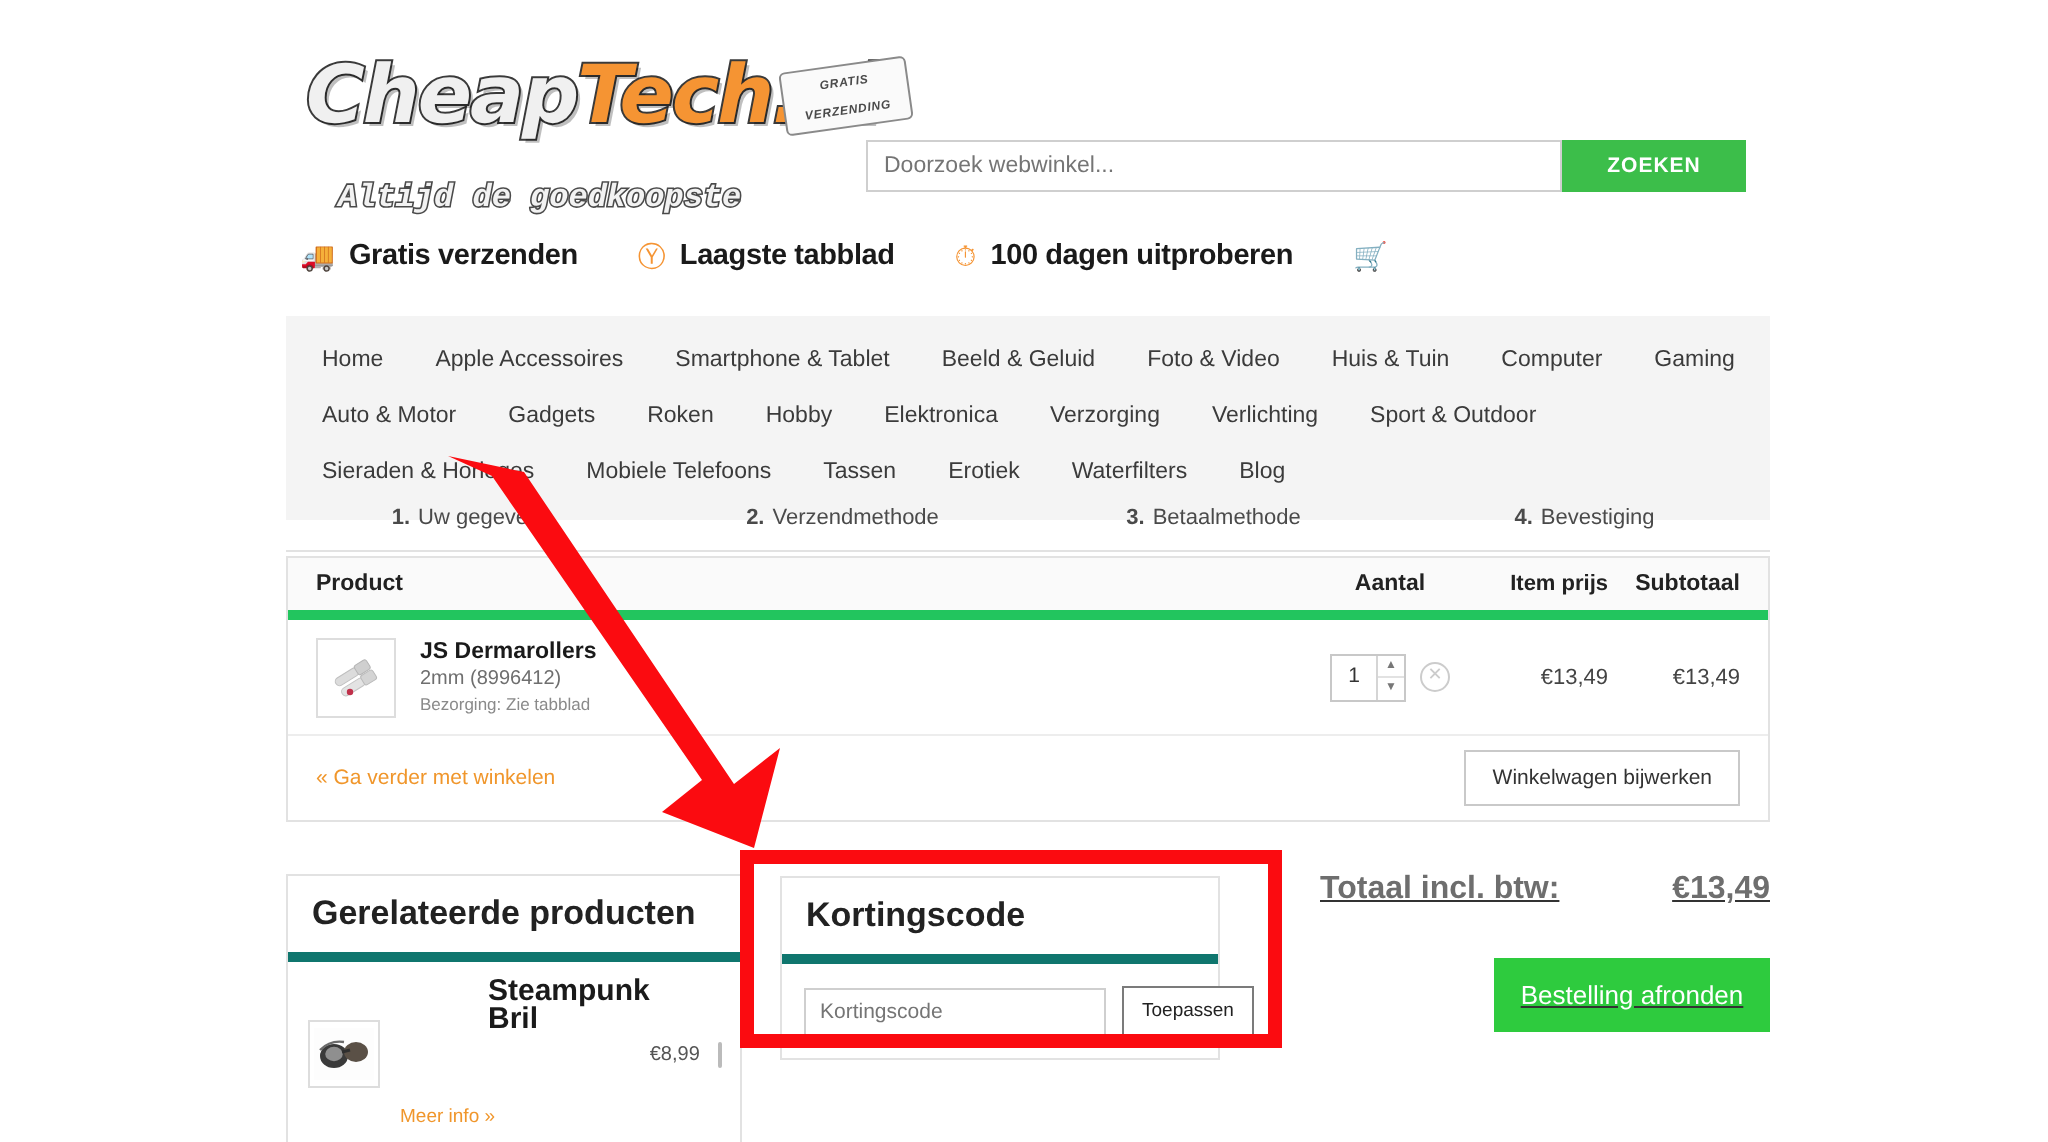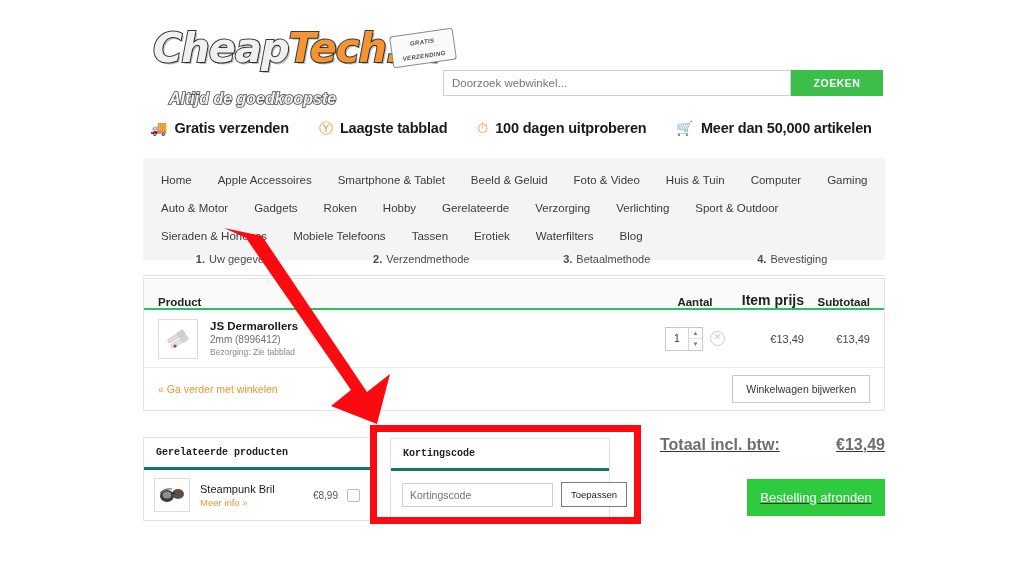--- a/index.html
+++ b/index.html
@@ -16,25 +16,25 @@
     font-size:40px;letter-spacing:-1px;line-height:1;white-space:nowrap;}
   .logo-cheap{color:#f0f0f0;-webkit-text-stroke:2px #3a3a3a;paint-order:stroke fill;
     text-shadow:2px 2px 0 rgba(0,0,0,.25);}
   .logo-tech{color:#f59433;-webkit-text-stroke:2px #3a3a3a;paint-order:stroke fill;
     text-shadow:2px 2px 0 rgba(0,0,0,.25);}
   .logo-tag{position:absolute;left:238px;top:4px;width:62px;height:30px;
     background:#fafafa;border:1.5px solid #8a8a8a;transform:rotate(-8deg);
     border-radius:3px;}
   .logo-tag span{display:block;font-size:6px;font-weight:bold;font-style:italic;
     color:#4a4a4a;text-align:center;line-height:9px;padding-top:5px;letter-spacing:.4px;}
-  .logo-sub{position:absolute;left:16px;top:62px;font-family:Liberation Sans, sans-serif;
+  .logo-sub{position:absolute;left:16px;top:62px;font-family:Liberation Mono, monospace;
     font-weight:bold;font-style:italic;font-size:16px;color:#f2f2f2;
     -webkit-text-stroke:1.6px #4a4a4a;paint-order:stroke fill;white-space:nowrap;}
 
-  .searchwrap{position:absolute;left:300px;top:50px;width:440px;height:26px;display:flex;}
+  .searchwrap{position:absolute;left:290px;top:50px;width:440px;height:26px;display:flex;}
   .searchbox{flex:1;height:26px;border:1px solid #cfcfcf;box-sizing:border-box;
     font-size:11.5px;color:#888;padding:0 8px;outline:none;background:#fff;
     font-family:"Liberation Sans",sans-serif;}
   .searchbtn{width:92px;height:26px;background:#3cbe4a;color:#fff;border:none;
     font-size:10.5px;font-weight:bold;letter-spacing:.5px;cursor:pointer;
     font-family:"Liberation Sans",sans-serif;}
 
   
   .usps{position:absolute;left:150px;top:116px;width:740px;height:24px;
     display:flex;align-items:center;gap:0px;}
@@ -51,25 +51,25 @@
 
   
   .steps{position:absolute;left:143px;top:243px;width:742px;height:32px;
     border-bottom:1px solid #e2e2e2;display:flex;align-items:center;}
   .step{font-size:11px;color:#4a4a4a;width:25%;text-align:center;white-space:nowrap;}
   .step b{font-weight:bold;margin-right:4px;}
 
   
   .cart{position:absolute;left:143px;top:278px;width:742px;
     border:1px solid #e2e2e2;box-sizing:border-box;background:#fff;}
-  .cart-head{display:flex;align-items:flex-end;height:31px;background:#fafafa;
-    border-bottom:2px solid #22c55e;padding:0 14px;box-sizing:border-box;}
+  .cart-head{display:flex;align-items:center;height:31px;background:#fafafa;
+    border-bottom:5px solid #22c55e;padding:0 14px;box-sizing:border-box;}
   .ch-product{flex:1;font-size:11.5px;font-weight:bold;color:#222;}
   .ch-aantal{width:78px;font-size:11.5px;font-weight:bold;color:#222;text-align:center;}
-  .ch-price{width:70px;font-size:14px;font-weight:bold;color:#222;text-align:right;}
+  .ch-price{width:70px;font-size:11px;font-weight:bold;color:#222;text-align:right;}
   .ch-sub{width:66px;font-size:11.5px;font-weight:bold;color:#222;text-align:right;}
 
   .cart-row{display:flex;align-items:center;min-height:58px;padding:8px 14px;
     box-sizing:border-box;border-bottom:1px solid #ededed;}
   .prod-cell{flex:1;display:flex;align-items:flex-start;}
   .thumb{width:38px;height:38px;border:1px solid #ddd;background:#fff;margin-right:12px;
     display:flex;align-items:center;justify-content:center;flex:none;}
   .prod-name{font-size:11.5px;font-weight:bold;color:#1a1a1a;line-height:14px;}
   .prod-opt{font-size:10px;color:#6f6f6f;line-height:13px;}
   .prod-ship{font-size:8.5px;color:#8a8a8a;line-height:12px;}
@@ -88,28 +88,28 @@
 
   .cart-foot{display:flex;align-items:center;justify-content:space-between;
     height:42px;padding:0 14px;box-sizing:border-box;}
   .golink{font-size:10.5px;color:#f0962b;cursor:pointer;}
   .updbtn{border:1px solid #c9c9c9;background:#fff;font-size:10.5px;color:#333;
     padding:7px 13px;cursor:pointer;font-family:"Liberation Sans",sans-serif;}
 
   
   .related{position:absolute;left:143px;top:437px;width:228px;
     border:1px solid #e2e2e2;box-sizing:border-box;background:#fff;}
-  .panel-title{font-size:10px;font-weight:bold;color:#222;padding:9px 12px;
-    border-bottom:3px solid #0f766e;font-family:Liberation Mono, monospace;}
+  .panel-title{font-size:17px;font-weight:bold;color:#222;padding:9px 12px;
+    border-bottom:5px solid #0f766e;}
   .rel-row{display:flex;align-items:center;padding:8px 10px;}
   .rel-thumb{width:34px;height:32px;border:1px solid #ddd;margin-right:10px;flex:none;
     display:flex;align-items:center;justify-content:center;background:#fff;}
   .rel-info{flex:1;}
-  .rel-name{font-size:11px;font-weight:normal;color:#1a1a1a;line-height:14px;}
-  .rel-more{font-size:9.5px;color:#f0962b;cursor:pointer;line-height:13px;}
+  .rel-name{font-size:15px;font-weight:bold;color:#1a1a1a;line-height:14px;margin-left:44px;}
+  .rel-more{font-size:9.5px;color:#f0962b;cursor:pointer;line-height:13px;margin-top:35px;}
   .rel-price{font-size:10px;color:#555;margin-right:9px;}
   .rel-check{width:11px;height:11px;border:1px solid #bbb;border-radius:2px;
     background:#fff;cursor:pointer;}
 
   .coupon{position:absolute;left:390px;top:438px;width:220px;
     border:1px solid #e2e2e2;box-sizing:border-box;background:#fff;}
   .coupon-body{padding:11px;display:flex;align-items:center;gap:8px;}
   .coupon-input{flex:1;height:24px;border:1px solid #cfcfcf;box-sizing:border-box;
     font-size:10.5px;color:#8c8c8c;padding:0 7px;outline:none;
     font-family:"Liberation Sans",sans-serif;background:#fff;}
@@ -161,41 +161,40 @@
     <div class="usp">
       <span class="ic">Ⓨ</span>
       <span class="tx">Laagste tabblad</span>
     </div>
     <div class="usp">
       <span class="ic">⏱</span>
       <span class="tx">100 dagen uitproberen</span>
     </div>
     <div class="usp">
       <span class="ic">🛒</span>
-      <span class="tx">Meer dan 50,000 artikelen</span>
     </div>
   </div>
 
   <nav class="nav">
     <div class="navrow">
       <span class="navitem">Home</span>
       <span class="navitem">Apple Accessoires</span>
       <span class="navitem">Smartphone &amp; Tablet</span>
       <span class="navitem">Beeld &amp; Geluid</span>
       <span class="navitem">Foto &amp; Video</span>
       <span class="navitem">Huis &amp; Tuin</span>
       <span class="navitem">Computer</span>
       <span class="navitem">Gaming</span>
     </div>
     <div class="navrow">
       <span class="navitem">Auto &amp; Motor</span>
       <span class="navitem">Gadgets</span>
       <span class="navitem">Roken</span>
       <span class="navitem">Hobby</span>
-      <span class="navitem">Gerelateerde</span>
+      <span class="navitem">Elektronica</span>
       <span class="navitem">Verzorging</span>
       <span class="navitem">Verlichting</span>
       <span class="navitem">Sport &amp; Outdoor</span>
     </div>
     <div class="navrow">
       <span class="navitem">Sieraden &amp; Horloges</span>
       <span class="navitem">Mobiele Telefoons</span>
       <span class="navitem">Tassen</span>
       <span class="navitem">Erotiek</span>
       <span class="navitem">Waterfilters</span>

